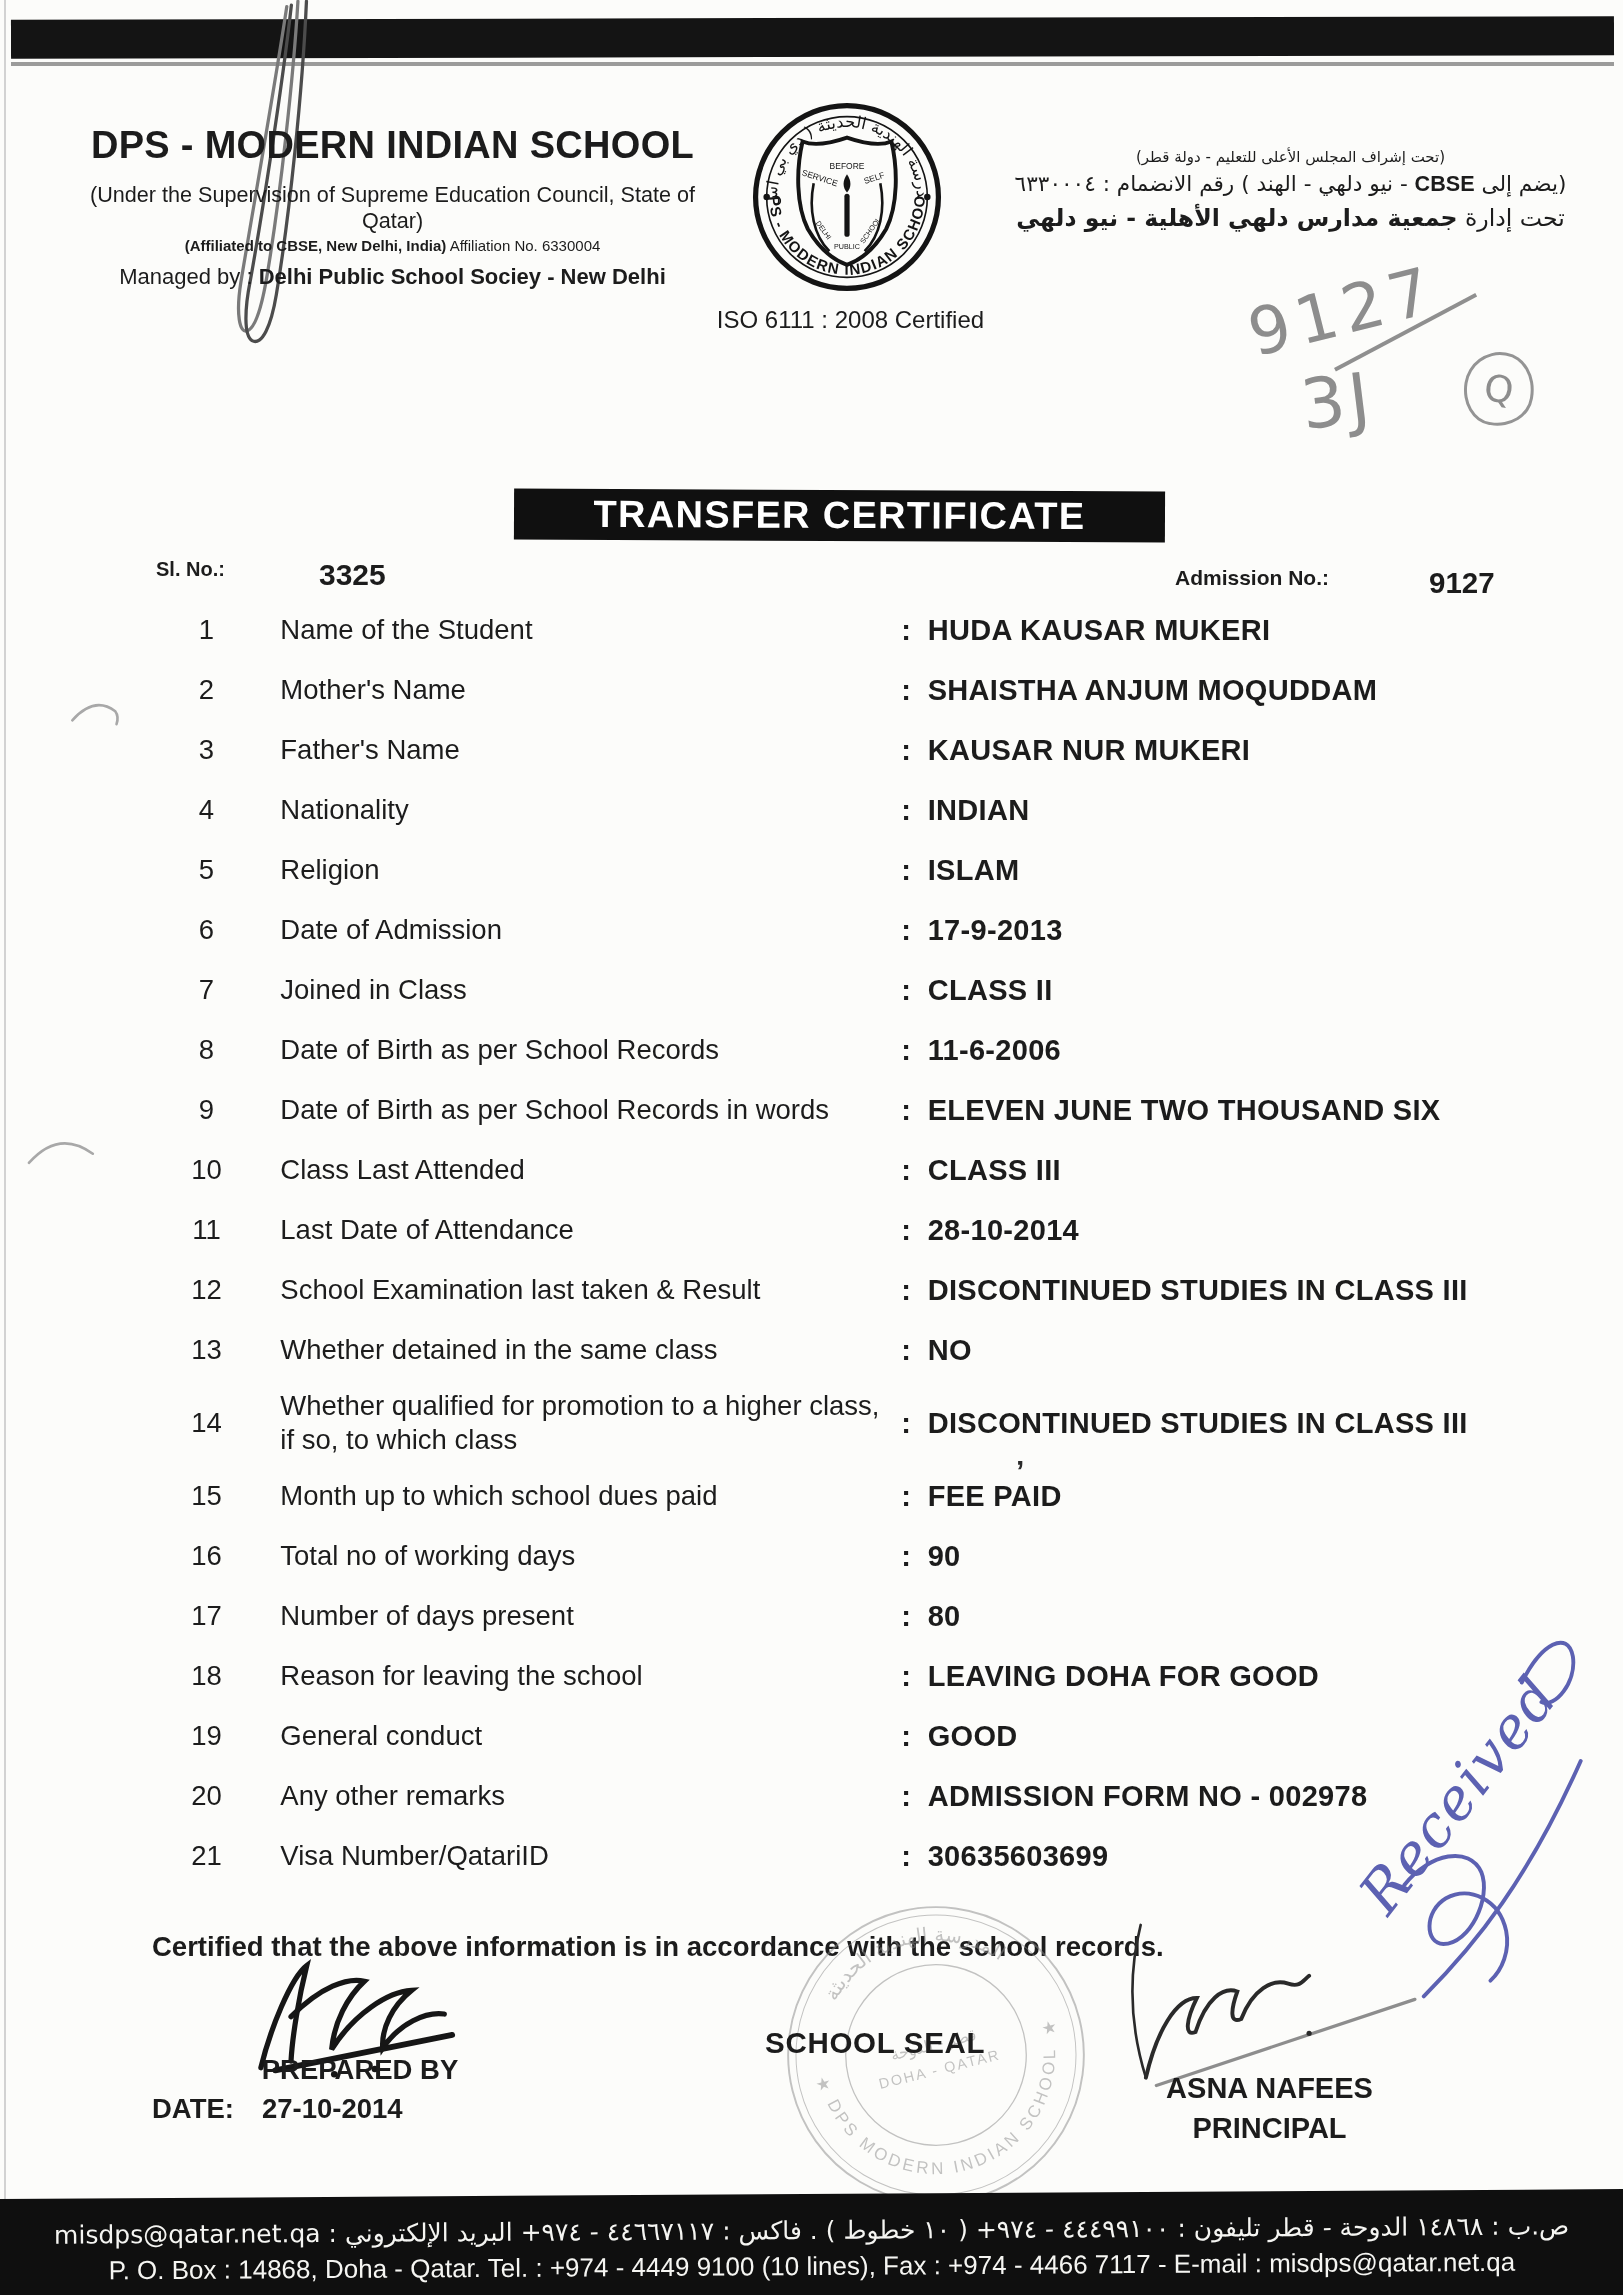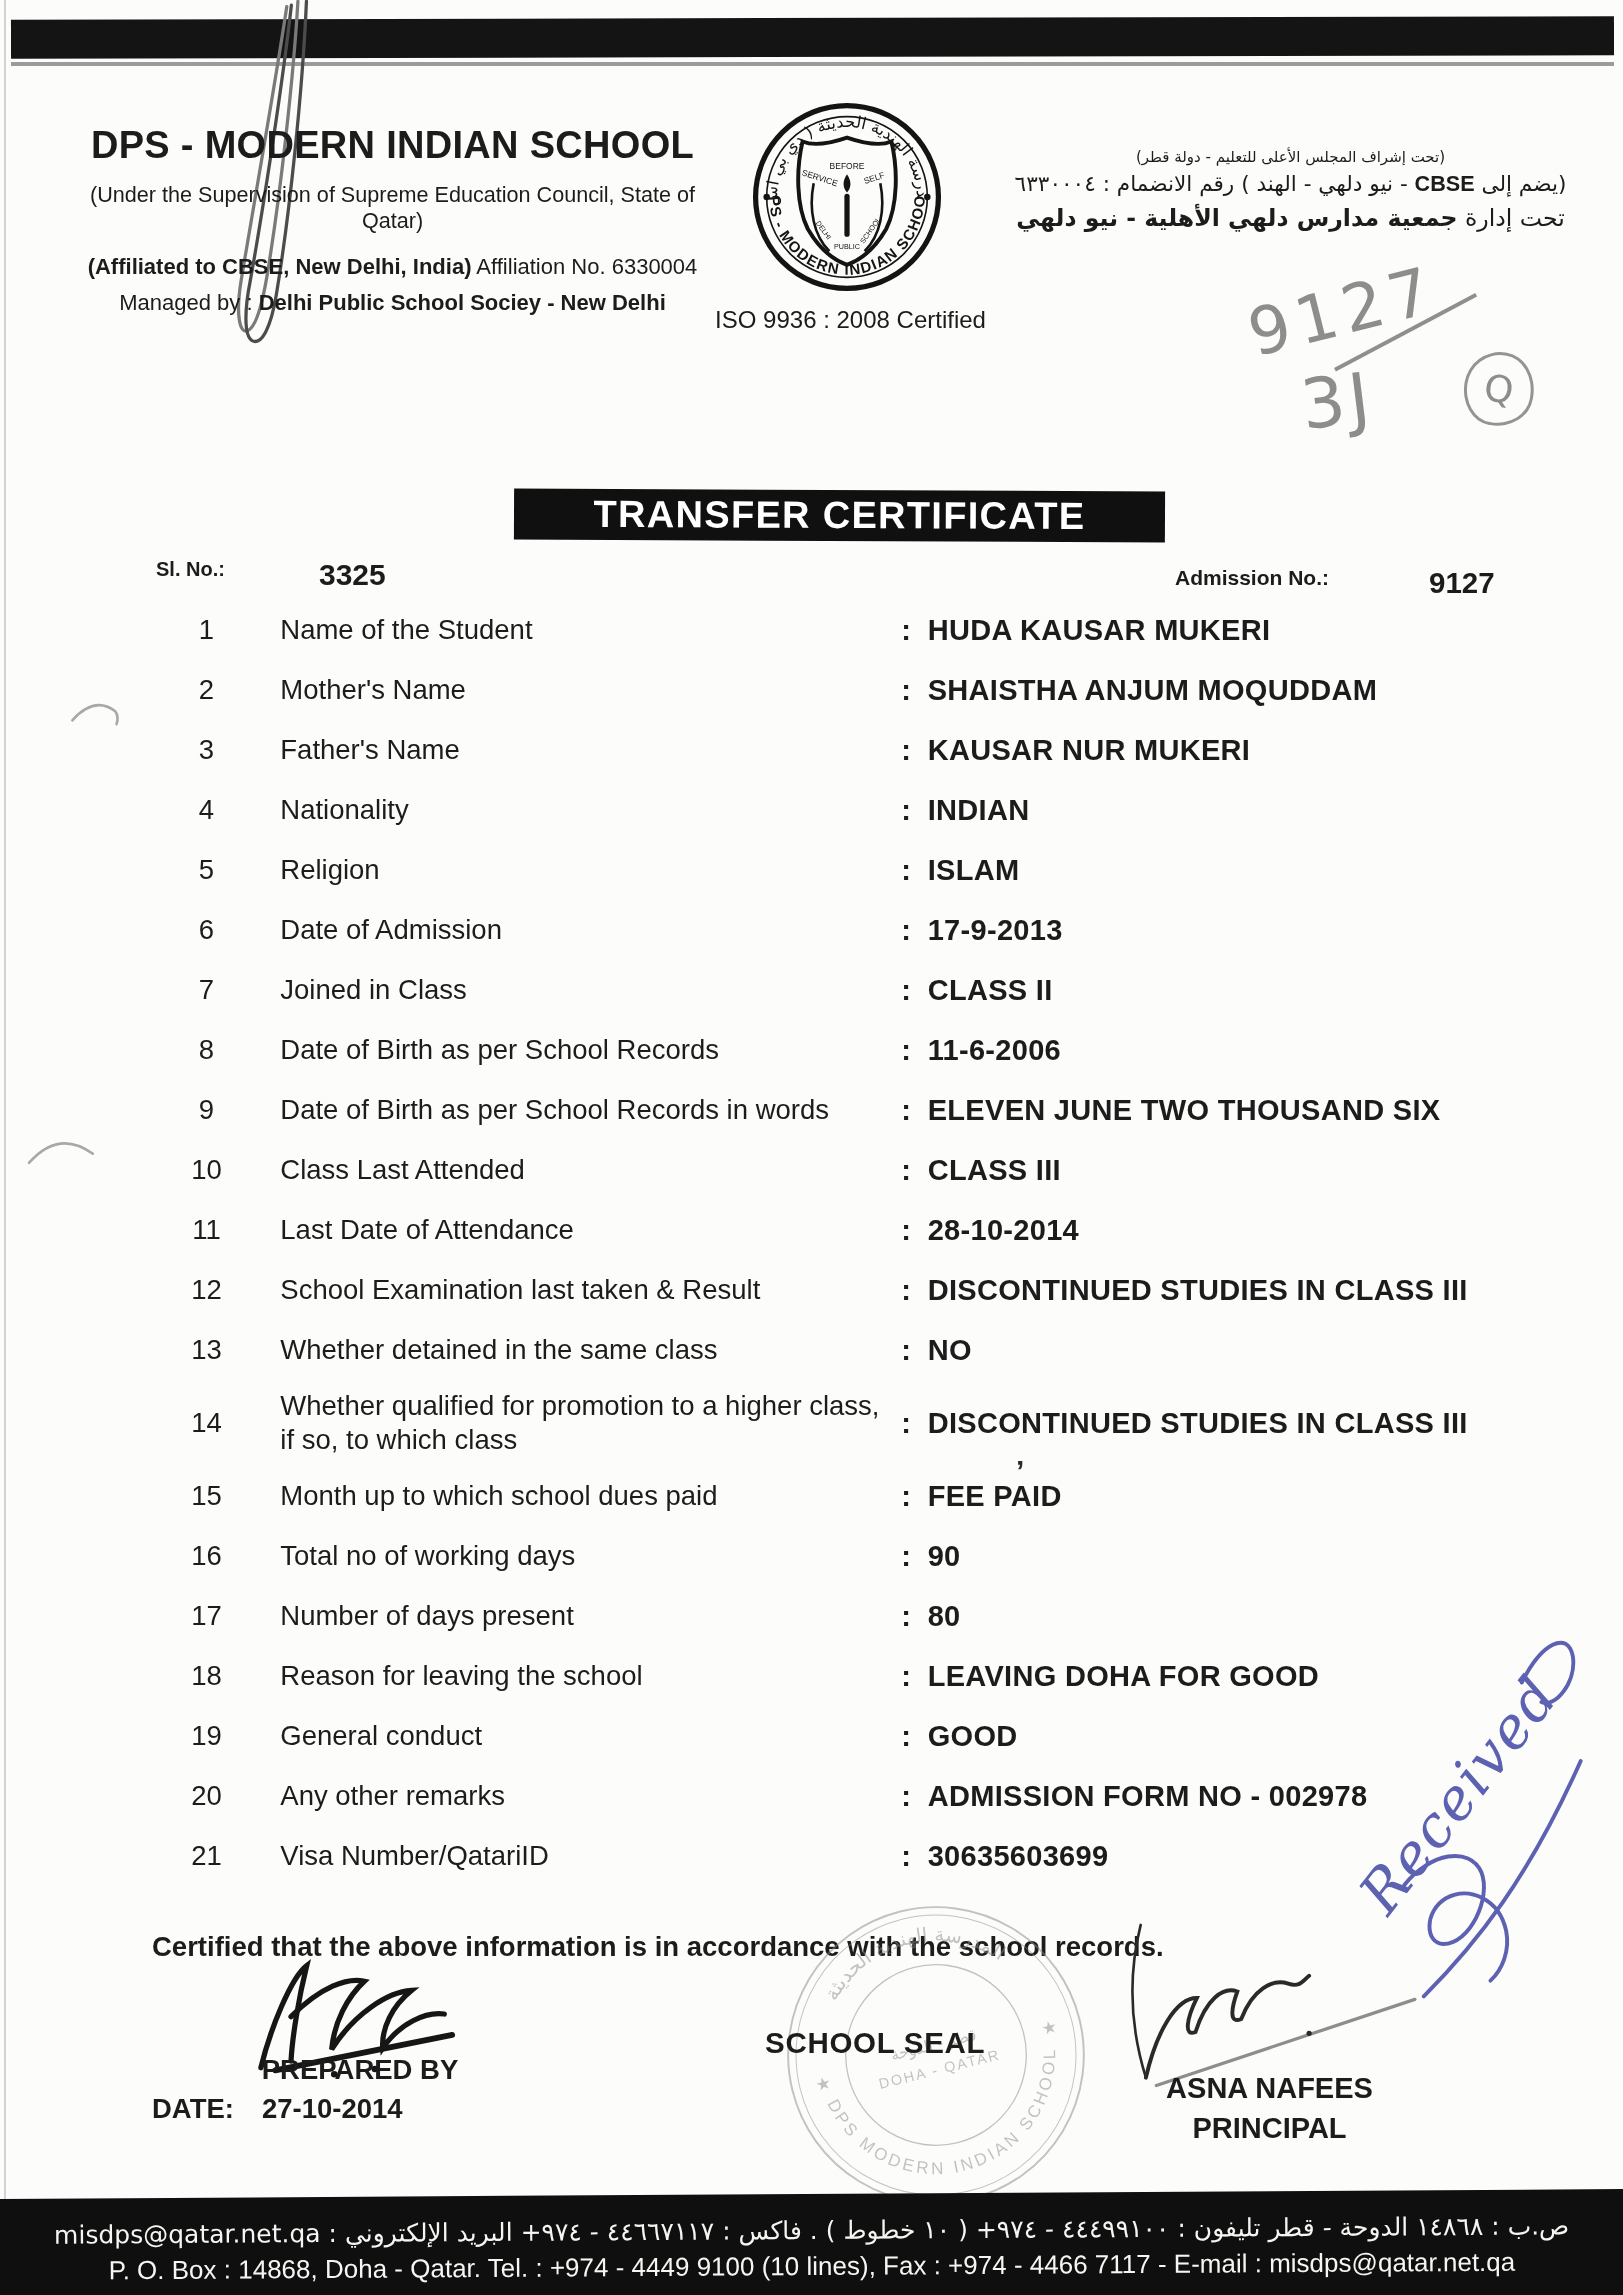--- a/index.html
+++ b/index.html
@@ -13,21 +13,21 @@
   .top-bar{left:10.5px;right:10.5px;top:18.3px;height:39px;background:#141414;transform:rotate(-0.12deg);}
   .top-bar-shadow{left:10.5px;right:10.5px;top:62px;height:3.9px;background:#4a4a4a;opacity:.55;}
   .footer-bar{left:-9.8px;right:-9.8px;top:2194px;height:110px;background:#0f0f0f;transform:rotate(-0.35deg);
     display:flex;flex-direction:column;justify-content:center;gap:6.5px;color:#f5f5f2;text-align:center;}
   .footer-ar{font-size:25px;}
   .footer-en{font-size:26px;font-family:"Liberation Sans",sans-serif;}
   
   .en-block{left:72px;top:126px;width:641px;text-align:center;}
   .school-name{font-size:38px;font-weight:bold;letter-spacing:0.3px;line-height:1.05;}
   .sub1{font-size:21.6px;margin-top:15.7px;}
-  .sub2{font-size:22px;margin-top:20px;}
+  .sub2{font-size:15px;margin-top:3px;}
   .sub3{font-size:22px;margin-top:10.5px;}
   .b{font-weight:bold;}
   .iso-line{left:687px;top:306px;width:327px;text-align:center;font-size:24px;}
   .ar-block{right:39px;top:122px;width:589px;text-align:center;}
   .ar-name{font-size:37px;font-weight:bold;line-height:1.1;}
   .ar-sub{font-size:15px;margin-top:26px;}
   .ar-sub3{font-size:21.6px;margin-top:5.2px;}
   .ar-sub4{font-size:23.6px;font-weight:bold;margin-top:6.5px;}
   
   .pencil{color:#8d8d8d;font-family:"DejaVu Sans",sans-serif;}
@@ -109,21 +109,21 @@
     <text x="104" y="122" font-size="13" fill="#141414" transform="rotate(18 104 122)" text-anchor="middle">SERVICE</text>
     <text x="147" y="104" font-size="13" fill="#141414" text-anchor="middle">BEFORE</text>
     <text x="190" y="122" font-size="13" fill="#141414" transform="rotate(-18 190 122)" text-anchor="middle">SELF</text>
     <path d="M147,112 C154,122 154,132 147,140 C140,132 140,122 147,112 Z" fill="#141414"></path>
     <rect x="143" y="142" width="8" height="66" rx="4" fill="#141414"></rect>
     <text x="108" y="200" font-size="11" fill="#141414" transform="rotate(55 108 200)" text-anchor="middle">DELHI</text>
     <text x="147" y="226" font-size="11" fill="#141414" text-anchor="middle">PUBLIC</text>
     <text x="186" y="200" font-size="11" fill="#141414" transform="rotate(-55 186 200)" text-anchor="middle">SCHOOL</text>
   </svg>
 
-  <div class="abs iso-line">ISO 9936 : 2008 Certified</div>
+  <div class="abs iso-line">ISO 6111 : 2008 Certified</div>
 
   <div class="abs ar-block ar">
     <div class="ar-sub">(تحت إشراف المجلس الأعلى للتعليم - دولة قطر)</div>
     <div class="ar-sub3"><span>(يضم إلى </span><span class="b" style="font-family:'Liberation Sans',sans-serif;">CBSE</span><span> - نيو دلهي - الهند ) رقم الانضمام : ٦٣٣٠٠٠٤</span></div>
     <div class="ar-sub4"><span style="font-weight:normal;">تحت إدارة </span><span>جمعية مدارس دلهي الأهلية - نيو دلهي</span></div>
   </div>
 
   <div class="abs pencil pencil-9127">9127</div>
   <div class="abs pencil-strike"></div>
   <div class="abs pencil pencil-3j">3J</div>

